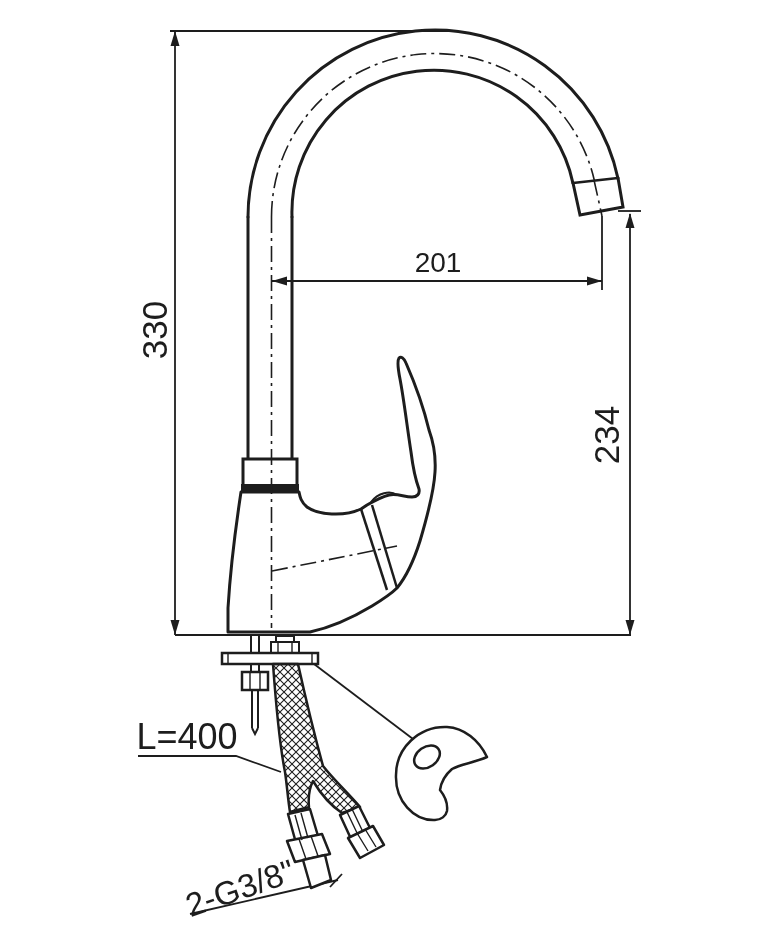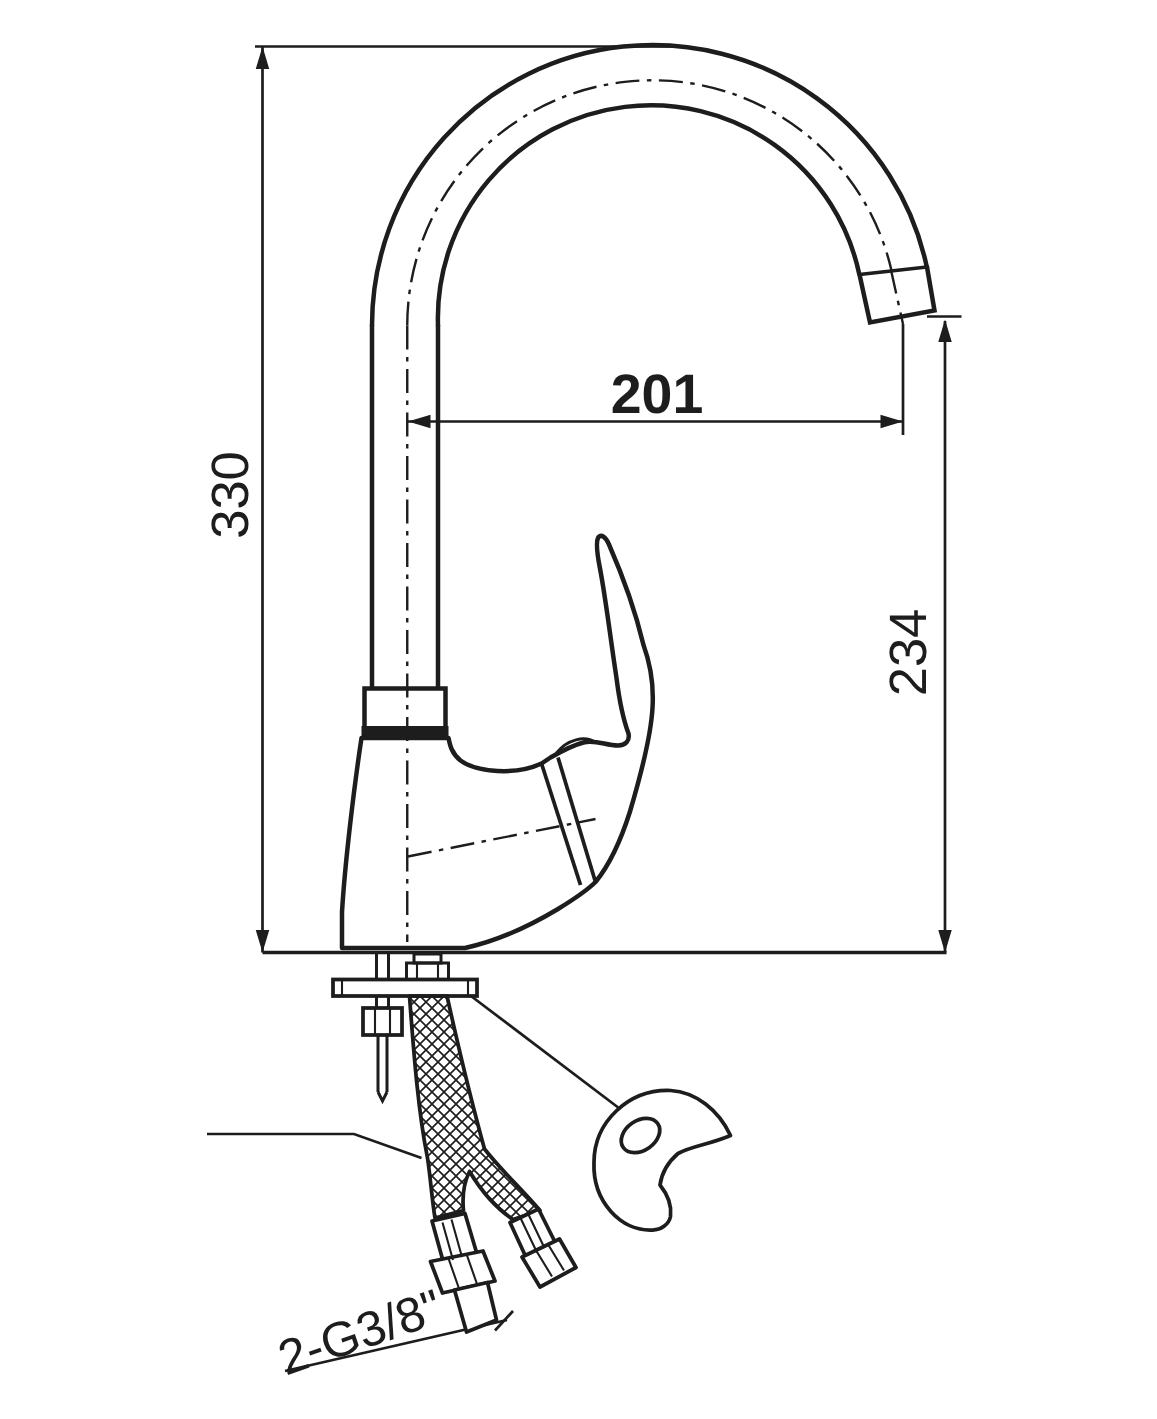--- a/index.html
+++ b/index.html
@@ -12,21 +12,21 @@
   }
   .canvas svg{position:absolute;left:0;top:0;}
   .dim-label{
     position:absolute;
     color:#1d1d1d;
     white-space:nowrap;
     line-height:1;
     transform:translate(-50%,-50%);
   }
   .lbl-330{left:154px;top:330px;font-size:35px;transform:translate(-50%,-50%) rotate(-90deg);}
-  .lbl-201{left:438px;top:263px;font-size:37px;font-weight:bold;}
+  .lbl-201{left:438px;top:263px;font-size:28px;}
   .lbl-234{left:606px;top:435px;font-size:35px;transform:translate(-50%,-50%) rotate(-90deg);}
   .lbl-l400{left:187px;top:737px;font-size:36px;}
   .lbl-thread{left:240px;top:888px;font-size:33px;transform:translate(-50%,-50%) rotate(-19deg);}
 </style>
 </head>
 <body>
 
 <div class="canvas">
 
   <svg width="771" height="946" viewBox="0 0 771 946">
@@ -156,14 +156,15 @@
       <path d="M271.5,217 V628"></path>
       <path d="M271.5,217 A163.5,163.5 0 0 1 594.3,180.2"></path>
       <path d="M594,180 L602,216"></path>
       <path d="M272,571 L397,546"></path>
     </g>
   </svg>
 
   <div class="dim-label lbl-330">330</div>
   <div class="dim-label lbl-201">201</div>
   <div class="dim-label lbl-234">234</div>
+  <div class="dim-label lbl-l400">L=400</div>
   <div class="dim-label lbl-thread">2-G3/8"</div>
 </div>
 
 </body></html>

